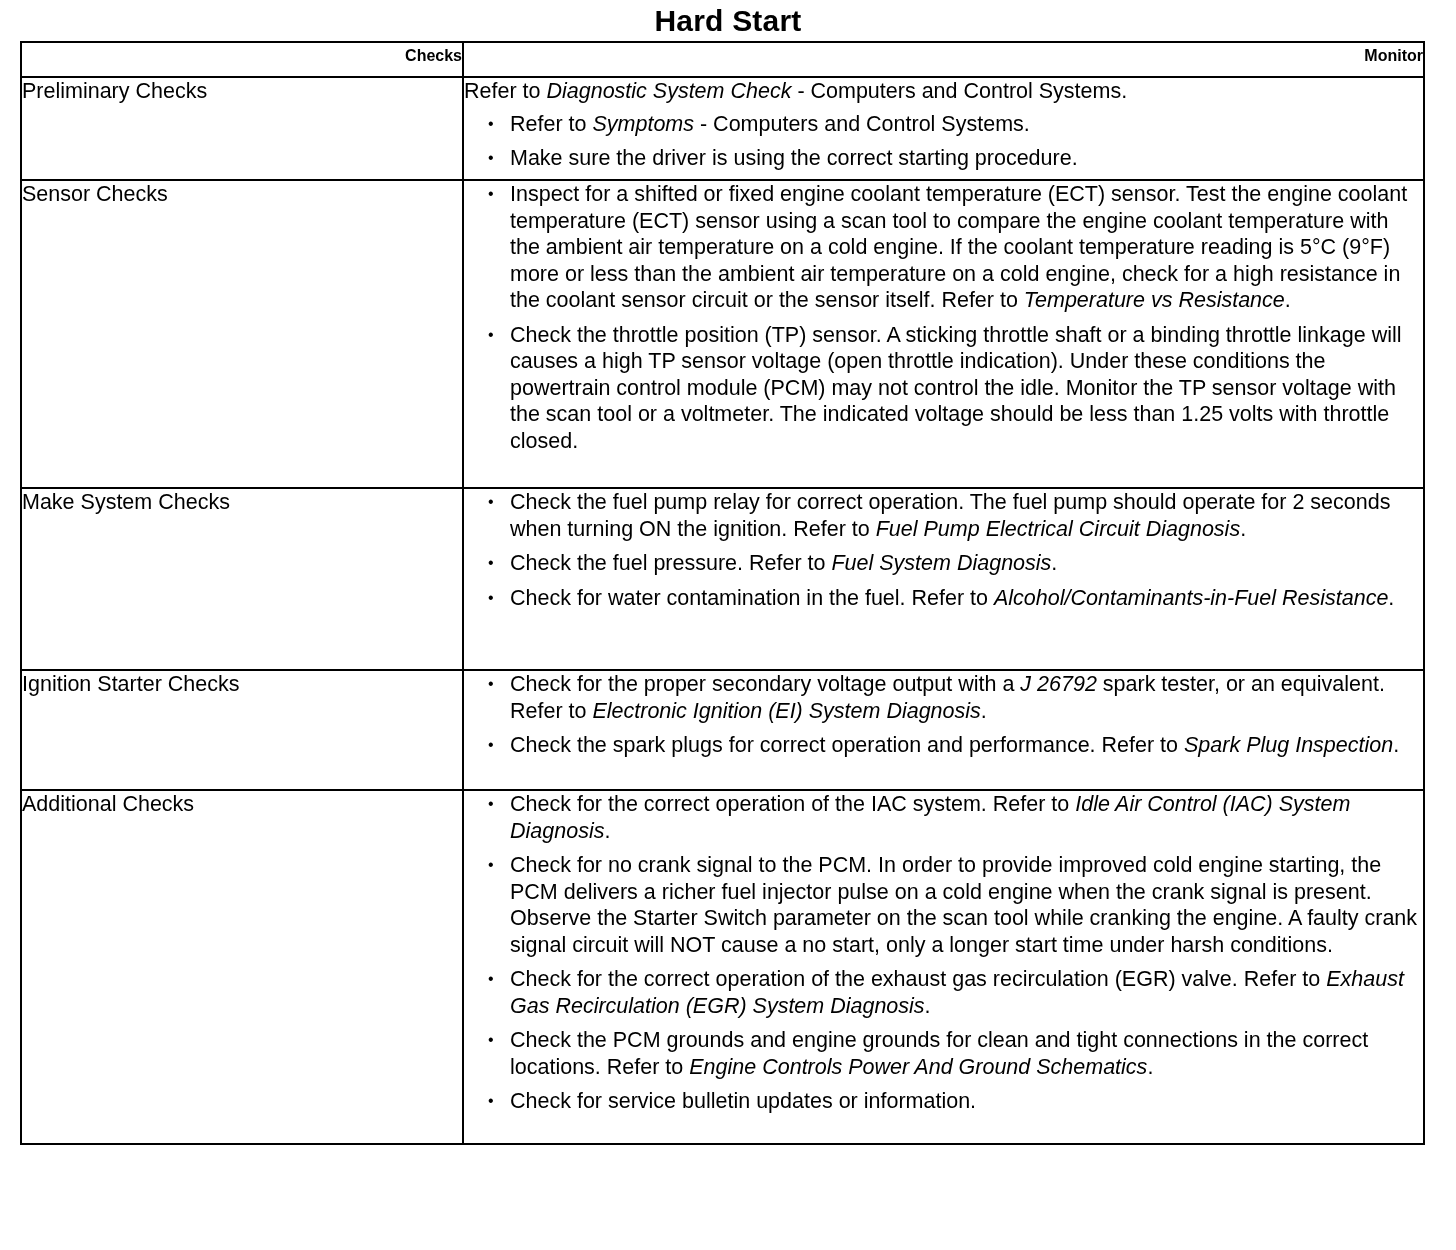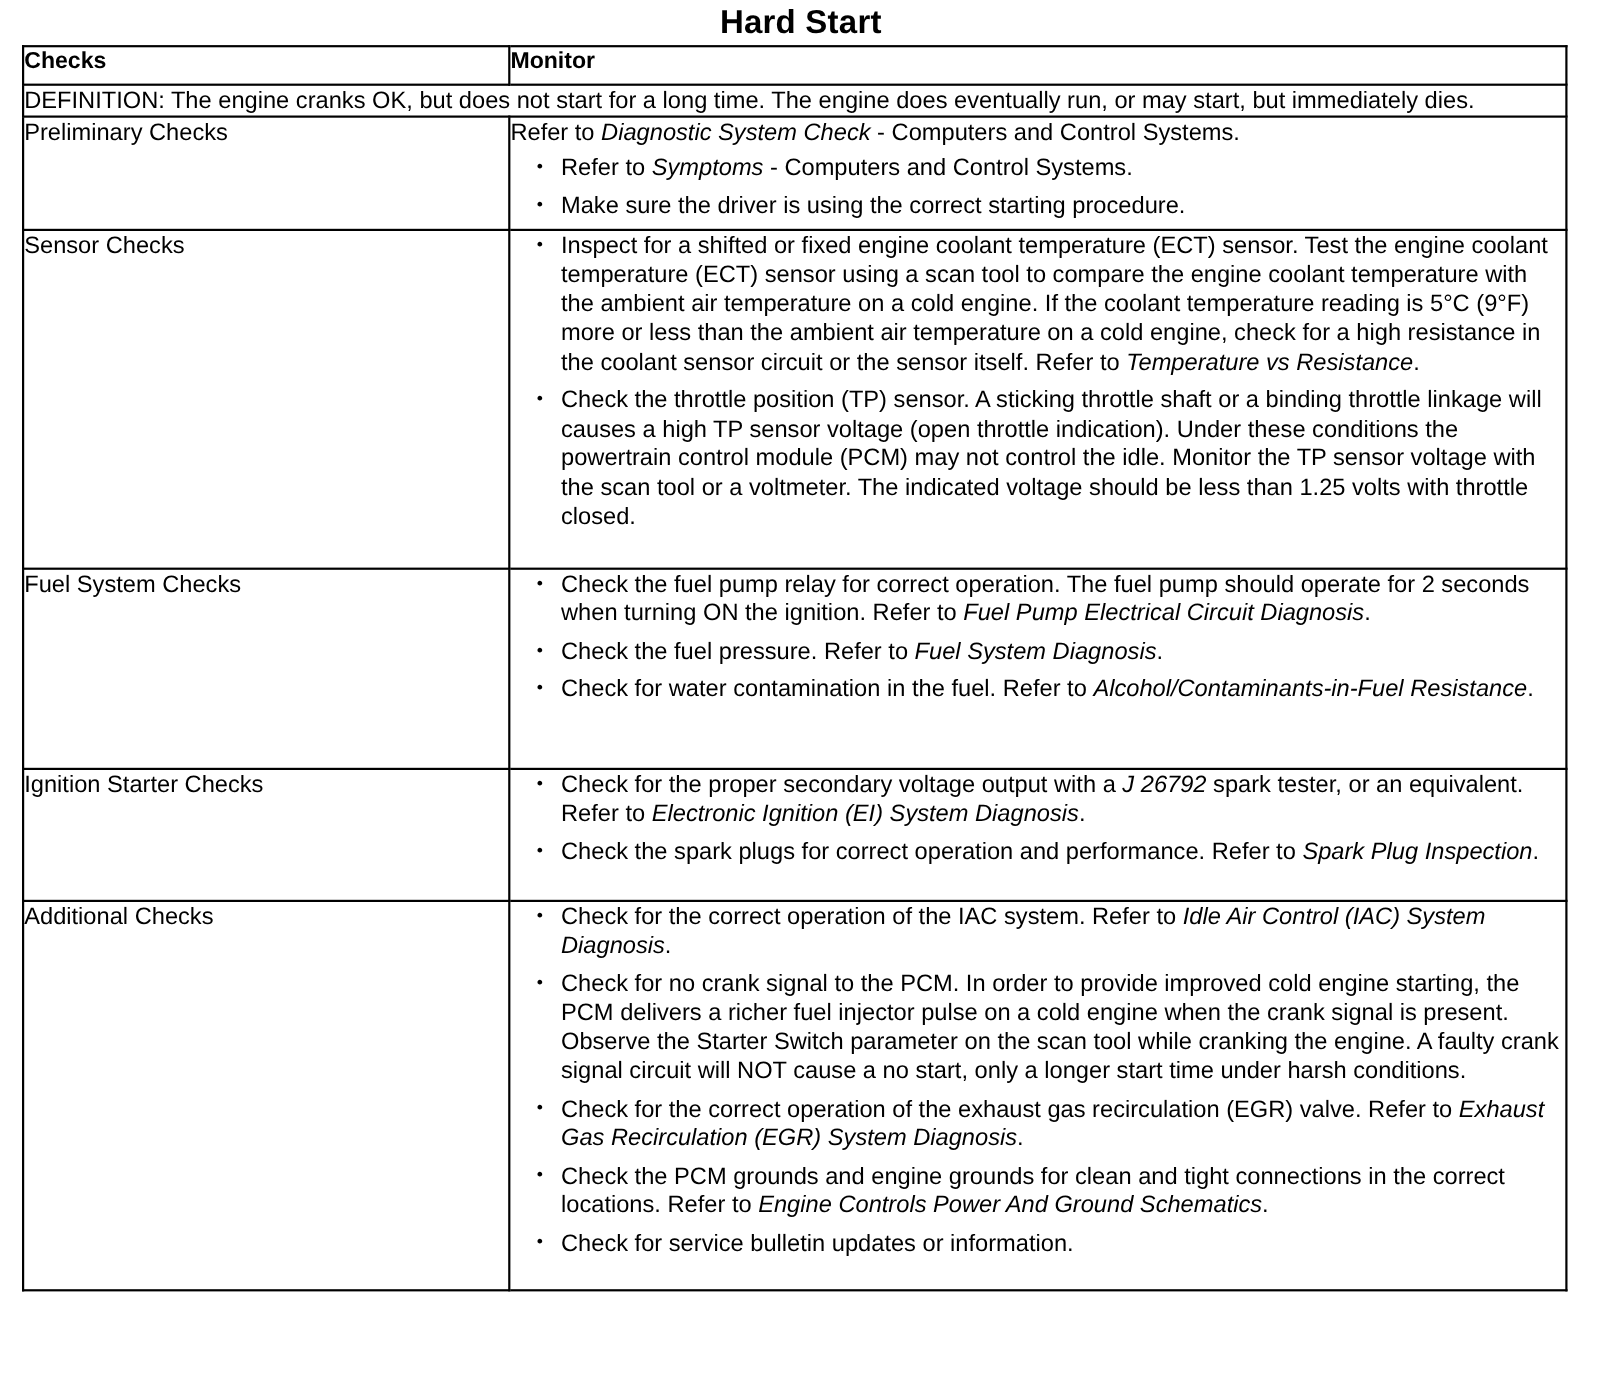--- a/index.html
+++ b/index.html
@@ -14,21 +14,21 @@
   }
   table.doc {
     position: absolute; left: 20px; top: 41px; width: 1405px;
     border-collapse: collapse; table-layout: fixed;
     font-size: 21.5px; line-height: 26.5px;
   }
   table.doc td, table.doc th {
     border: 2.5px solid #000; vertical-align: top; padding: 0;
   }
   col.c1 { width: 442px; }
-  th { font-weight: bold; font-size: 21px; height: 33px; text-align: left; vertical-align: middle; }
+  th { font-weight: bold; font-size: 16px; height: 33px; text-align: right; vertical-align: middle; }
   td.def { padding: 4px 12px 2px 17px; }
   td.label { padding: 4px 10px 0 17px; }
   td.action { padding: 4px 10px 2px 13px; }
   .lead { margin: 0 0 6px 0; }
   ul { list-style: none; margin: 0; padding: 0; }
   ul li { position: relative; padding-left: 46px; margin: 0 0 8px 0; }
   ul li:last-child { margin-bottom: 2px; }
   ul li .bullet { position: absolute; left: 24px; top: 0; font-size: 16px; }
   em { font-style: italic; }
   .row-pre td { height: 101px; }
@@ -47,23 +47,20 @@
       <col class="c1">
       <col class="c2">
     </colgroup>
   <thead>
     <tr>
       <th>Checks</th>
       <th>Monitor</th>
     </tr>
   </thead>
   <tbody>
-    <tr>
-      <td colspan="2" class="def">DEFINITION: The engine cranks OK, but does not start for a long time. The engine does eventually run, or may start, but immediately dies.</td>
-    </tr>
 
     <tr class="row-pre">
       <td class="label">Preliminary Checks</td>
       <td class="action">
         <div class="lead"><span>Refer to </span><em>Diagnostic System Check</em><span> - Computers and Control Systems.</span></div>
         <ul>
           <li><span class="bullet">•</span><span>Refer to </span><em>Symptoms</em><span> - Computers and Control Systems.</span></li>
           <li><span class="bullet">•</span><span>Make sure the driver is using the correct starting procedure.</span></li>
         </ul>
       </td>
@@ -73,21 +70,21 @@
       <td class="label">Sensor Checks</td>
       <td class="action">
         <ul>
           <li><span class="bullet">•</span><span>Inspect for a shifted or fixed engine coolant temperature (ECT) sensor. Test the engine coolant temperature (ECT) sensor using a scan tool to compare the engine coolant temperature with the ambient air temperature on a cold engine. If the coolant temperature reading is 5°C (9°F) more or less than the ambient air temperature on a cold engine, check for a high resistance in the coolant sensor circuit or the sensor itself. Refer to </span><em>Temperature vs Resistance</em><span>.</span></li>
           <li><span class="bullet">•</span><span>Check the throttle position (TP) sensor. A sticking throttle shaft or a binding throttle linkage will causes a high TP sensor voltage (open throttle indication). Under these conditions the powertrain control module (PCM) may not control the idle. Monitor the TP sensor voltage with the scan tool or a voltmeter. The indicated voltage should be less than 1.25 volts with throttle closed.</span></li>
         </ul>
       </td>
     </tr>
 
     <tr class="row-fuel">
-      <td class="label">Fuel System Checks</td>
+      <td class="label">Make System Checks</td>
       <td class="action">
         <ul>
           <li><span class="bullet">•</span><span>Check the fuel pump relay for correct operation. The fuel pump should operate for 2 seconds when turning ON the ignition. Refer to </span><em>Fuel Pump Electrical Circuit Diagnosis</em><span>.</span></li>
           <li><span class="bullet">•</span><span>Check the fuel pressure. Refer to </span><em>Fuel System Diagnosis</em><span>.</span></li>
           <li><span class="bullet">•</span><span>Check for water contamination in the fuel. Refer to </span><em>Alcohol/Contaminants-in-Fuel Resistance</em><span>.</span></li>
         </ul>
       </td>
     </tr>
 
     <tr class="row-ign">

